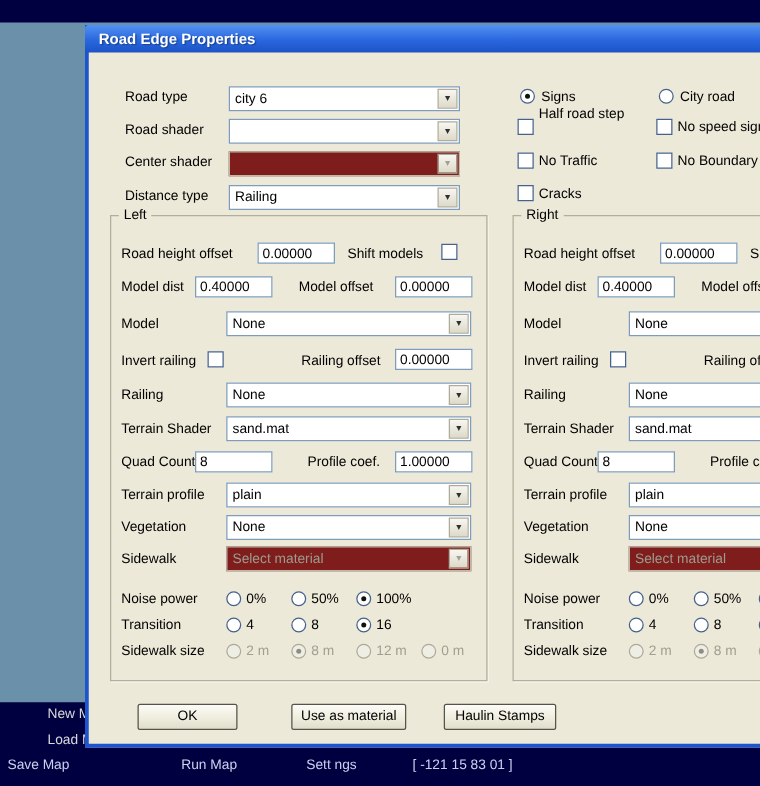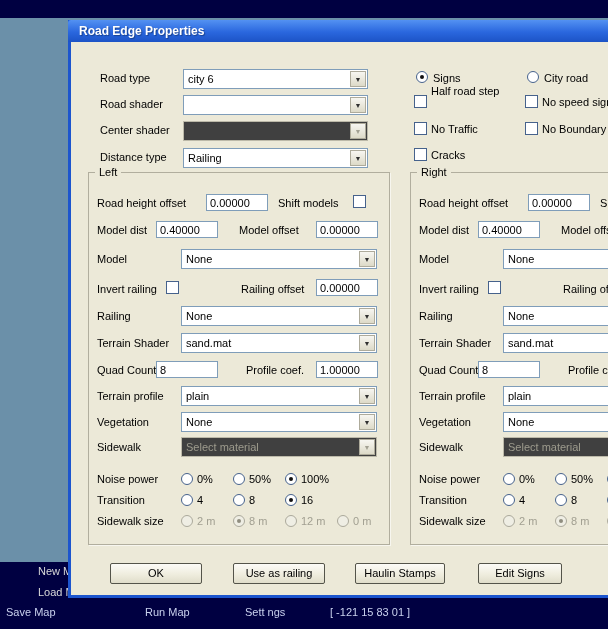--- a/index.html
+++ b/index.html
@@ -21,21 +21,21 @@
   .dialog { position:absolute; left:68px; top:20px; width:662px; height:578px; background:#ECE9D8; border:3px solid #1C55CE; border-top:none; }
   .dlg-titlebar { position:absolute; left:-3px; top:0; width:662px; height:22px; border-radius:3px 3px 0 0;
       background:linear-gradient(180deg,#5391F2 0%,#2A67DE 55%,#1C53C6 100%); color:#fff; font-weight:bold; font-size:12px; line-height:22px; padding-left:11px; text-shadow:1px 1px 1px #18418F; }
 
   
   .tin { position:absolute; height:17px; border:1px solid #7F9DB9; background:#fff; font:11px "Liberation Sans",sans-serif; padding:0 3px; color:#000; }
   .combo { position:absolute; height:20px; background:#fff; border:1px solid #7F9DB9; }
   .combo-text { position:absolute; left:4px; top:3px; white-space:nowrap; }
   .combo-btn { position:absolute; top:1px; right:1px; width:16px; height:16px; background:linear-gradient(180deg,#F7F6F1 0%,#DDDAC8 100%); border:1px solid #AEAB9B; display:flex; align-items:center; justify-content:center; }
   .combo-tri { font-size:7px; color:#303030; line-height:1; }
-  .combo.disabled { background:#404040; border-color:#BCB9A9;text-decoration:underline; }
+  .combo.disabled { background:#7f1d1d; border-color:#BCB9A9;text-decoration:underline; }
   .combo.disabled .combo-text { color:#9D9B8D; }
   .combo.disabled .combo-tri { color:#A3A193; }
   .checkbox { position:absolute; width:13px; height:13px; background:#fff; border:1px solid #46628C; }
   .radio { position:absolute; width:12px; height:12px; border-radius:50%; background:#fff; border:1px solid #46628C; }
   .radio.on::after { content:""; position:absolute; left:3px; top:3px; width:4px; height:4px; border-radius:50%; background:#111; }
   .radio.dis { border-color:#ABA99B; background:#EFEEE4; }
   .radio.dis.on::after { background:#8F8D7F; }
   .group { position:absolute; border:1px solid #B1AE9E; box-shadow:1px 1px 0 rgba(255,255,255,.6); }
   .group-legend { position:absolute; top:-8px; left:6px; background:#ECE9D8; padding:0 4px; line-height:14px; white-space:nowrap; }
   .btn { position:absolute; height:21px; background:linear-gradient(180deg,#FCFBF7 0%,#EFEDDE 55%,#E0DDCA 100%); border:1px solid #54544A; border-radius:2px; text-align:center; line-height:19px; }
@@ -279,19 +279,18 @@
 
       <span class="lbl" style="left:8px;top:342px">Sidewalk size</span>
       <span class="radio dis" style="left:92px;top:342px"></span>
       <span class="lbl dis" style="left:108px;top:342px">2 m</span>
       <span class="radio dis on" style="left:144px;top:342px"></span>
       <span class="lbl dis" style="left:160px;top:342px">8 m</span>
       <span class="radio dis" style="left:196px;top:342px"></span>
 
     </div>
 
-    <div class="btn" style="left:39px;top:543px;width:92px">OK</div>
-    <div class="btn" style="left:162px;top:543px;width:92px">Use as railing</div>
+    <div class="btn" style="left:39px;top:543px;width:80px">OK</div>
+    <div class="btn" style="left:162px;top:543px;width:92px">Use as material</div>
     <div class="btn" style="left:284px;top:543px;width:90px">Haulin Stamps</div>
-    <div class="btn" style="left:407px;top:543px;width:84px">Edit Signs</div>
   </div>
 
 </div>
 
 </body></html>

